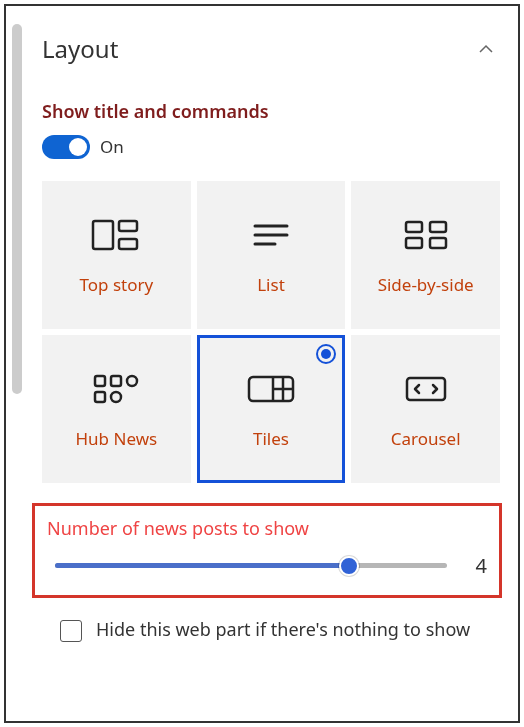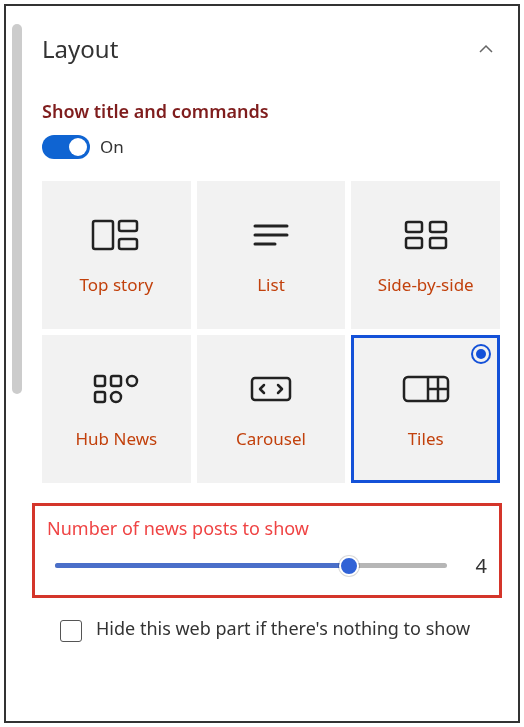--- a/index.html
+++ b/index.html
@@ -187,21 +187,21 @@
       box-shadow: 0 0 0 1px rgba(0,0,0,0.15);
     }
     .slider-value {
       font-size: 20px;
       color: #333;
       width: 20px;
       text-align: right;
     }
     .checkbox-row {
       display: flex;
-      align-items: center;
+      align-items: flex-end;
       gap: 14px;
       padding-left: 18px;
       padding-right: 10px;
     }
     .checkbox {
       width: 22px;
       height: 22px;
       border: 1.5px solid #555;
       border-radius: 3px;
       flex-shrink: 0;
@@ -280,44 +280,44 @@
             <rect x="2" y="2" width="10" height="10" rx="2"></rect>
             <rect x="18" y="2" width="10" height="10" rx="2"></rect>
             <circle cx="39" cy="7" r="5"></circle>
             <rect x="2" y="18" width="10" height="10" rx="2"></rect>
             <circle cx="23" cy="23" r="5"></circle>
           </svg>
         </div>
         <div class="label">Hub News</div>
       </div>
 
-      <div class="layout-tile">
-        <div class="icon">
-          <svg width="46" height="30" viewBox="0 0 46 30" fill="none" stroke="#222" stroke-width="2.5">
-            <rect x="4" y="4" width="38" height="22" rx="3"></rect>
-            <path d="M16 11 L12 15 L16 19" stroke-linecap="round" stroke-linejoin="round"></path>
-            <path d="M30 11 L34 15 L30 19" stroke-linecap="round" stroke-linejoin="round"></path>
-          </svg>
-        </div>
-        <div class="label">Carousel</div>
-      </div>
-
       <div class="layout-tile selected">
         <div class="radio">
             <div class="radio-dot"></div>
           </div>
         <div class="icon">
           <svg width="48" height="32" viewBox="0 0 48 32" fill="none" stroke="#222" stroke-width="2.5">
             <rect x="2" y="4" width="44" height="24" rx="4"></rect>
             <line x1="26" y1="4" x2="26" y2="28"></line>
             <line x1="36" y1="4" x2="36" y2="28"></line>
             <line x1="26" y1="16" x2="46" y2="16"></line>
           </svg>
         </div>
         <div class="label">Tiles</div>
+      </div>
+
+      <div class="layout-tile">
+        <div class="icon">
+          <svg width="46" height="30" viewBox="0 0 46 30" fill="none" stroke="#222" stroke-width="2.5">
+            <rect x="4" y="4" width="38" height="22" rx="3"></rect>
+            <path d="M16 11 L12 15 L16 19" stroke-linecap="round" stroke-linejoin="round"></path>
+            <path d="M30 11 L34 15 L30 19" stroke-linecap="round" stroke-linejoin="round"></path>
+          </svg>
+        </div>
+        <div class="label">Carousel</div>
       </div>
 
     </div>
 
     <div class="highlight-box">
       <div class="slider-label">Number of news posts to show</div>
       <div class="slider-row">
         <div class="slider">
           <div class="slider-track">
             <div class="slider-fill"></div>

